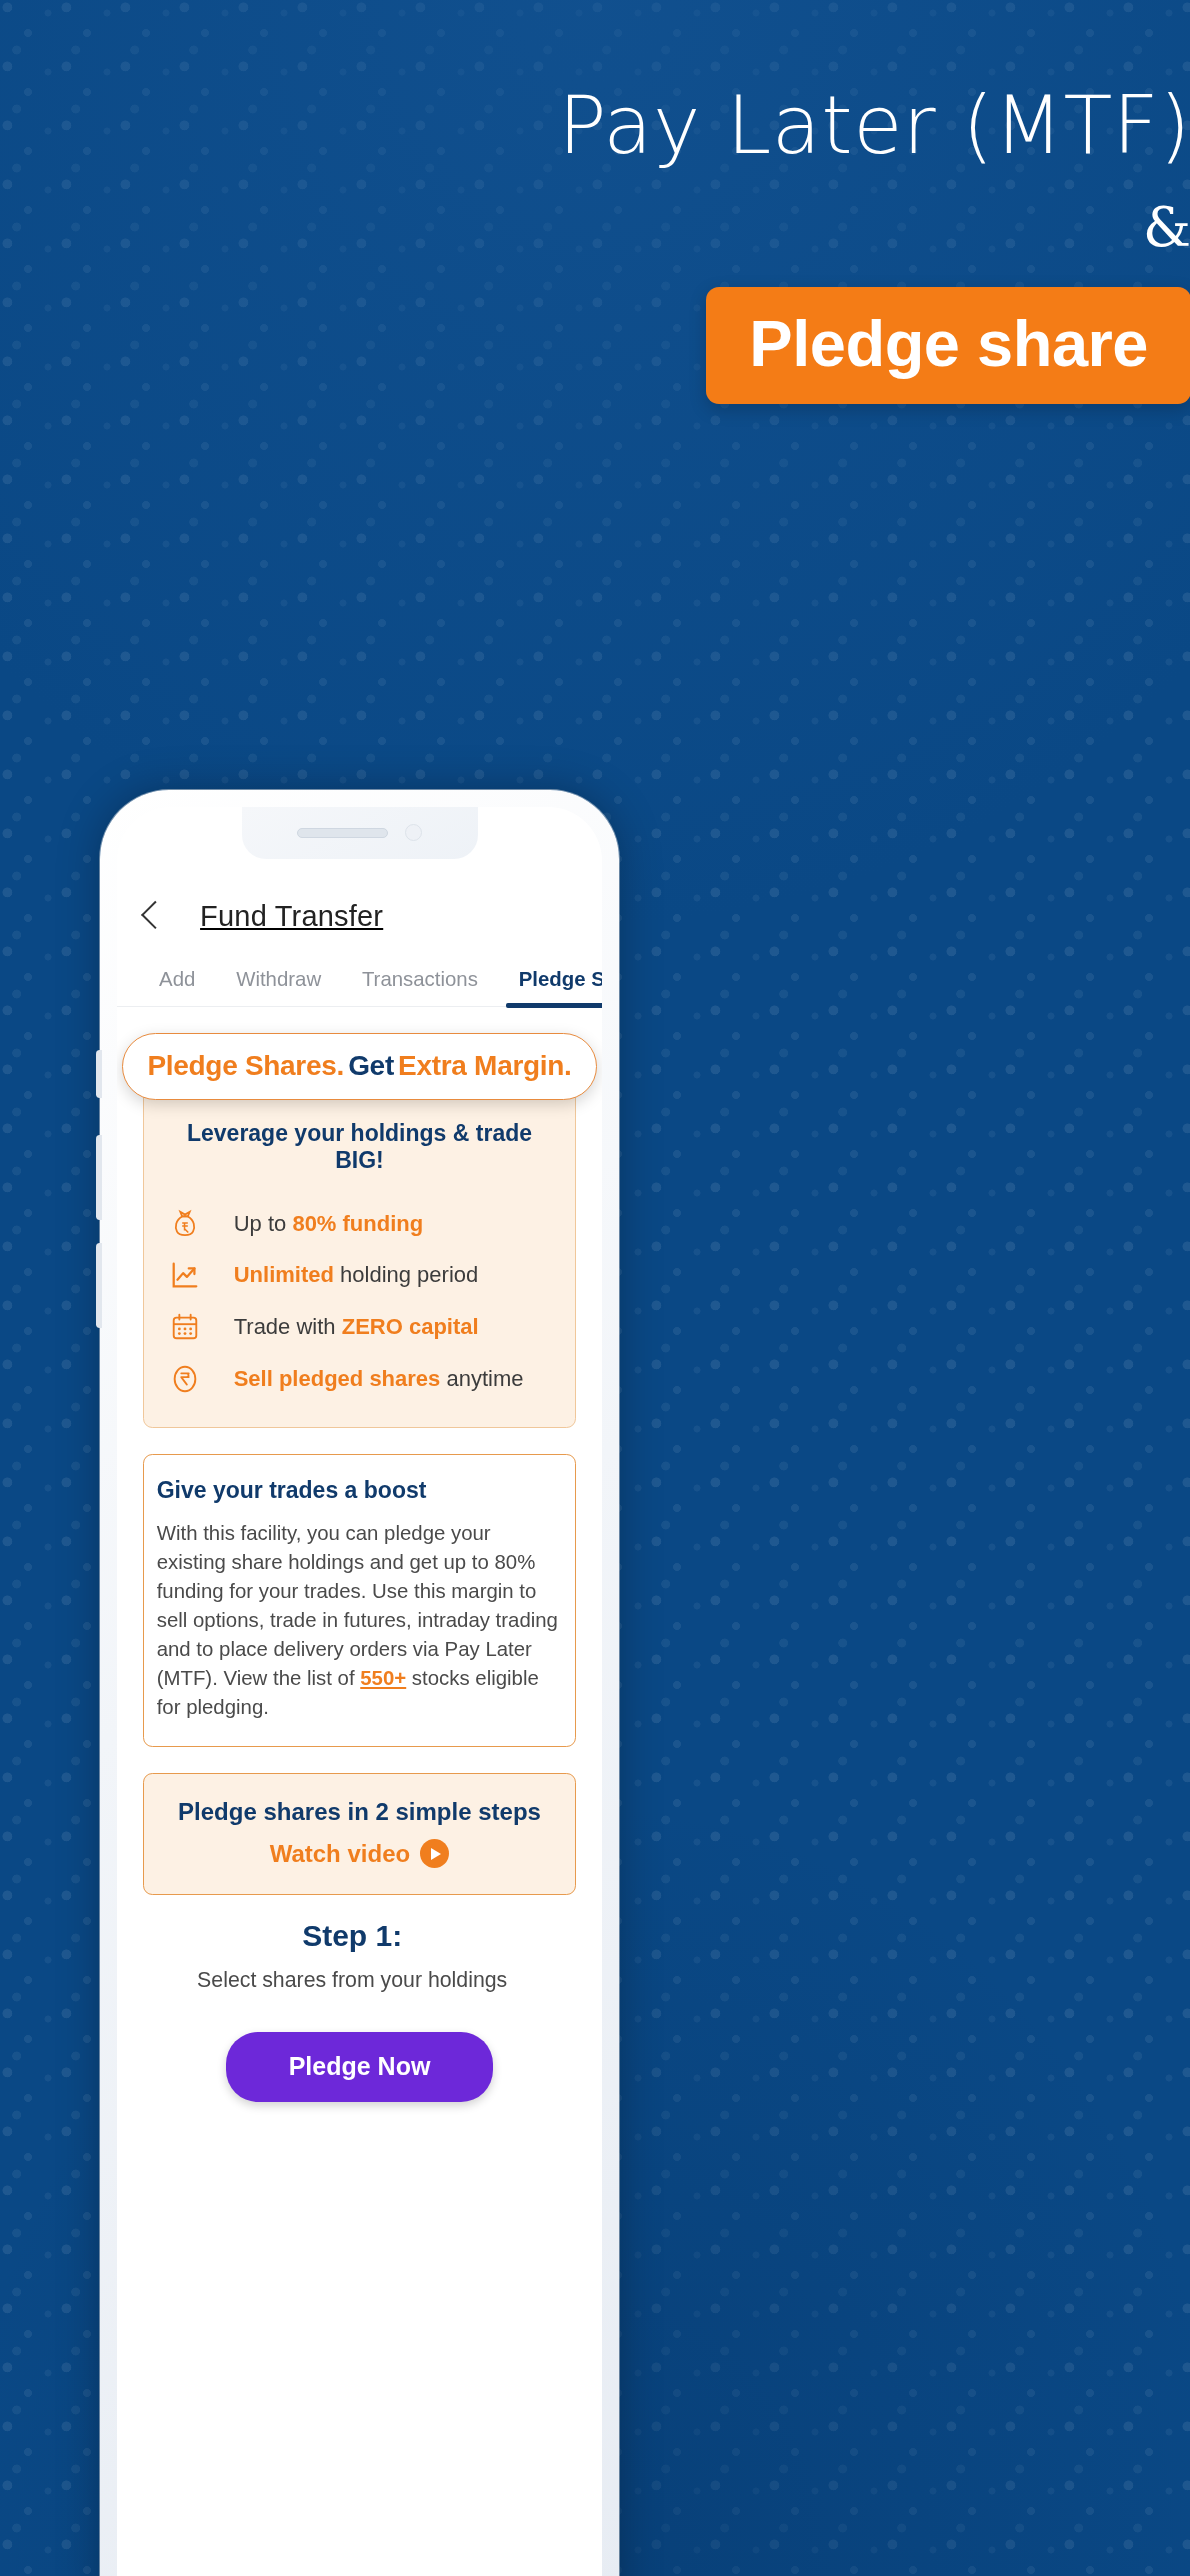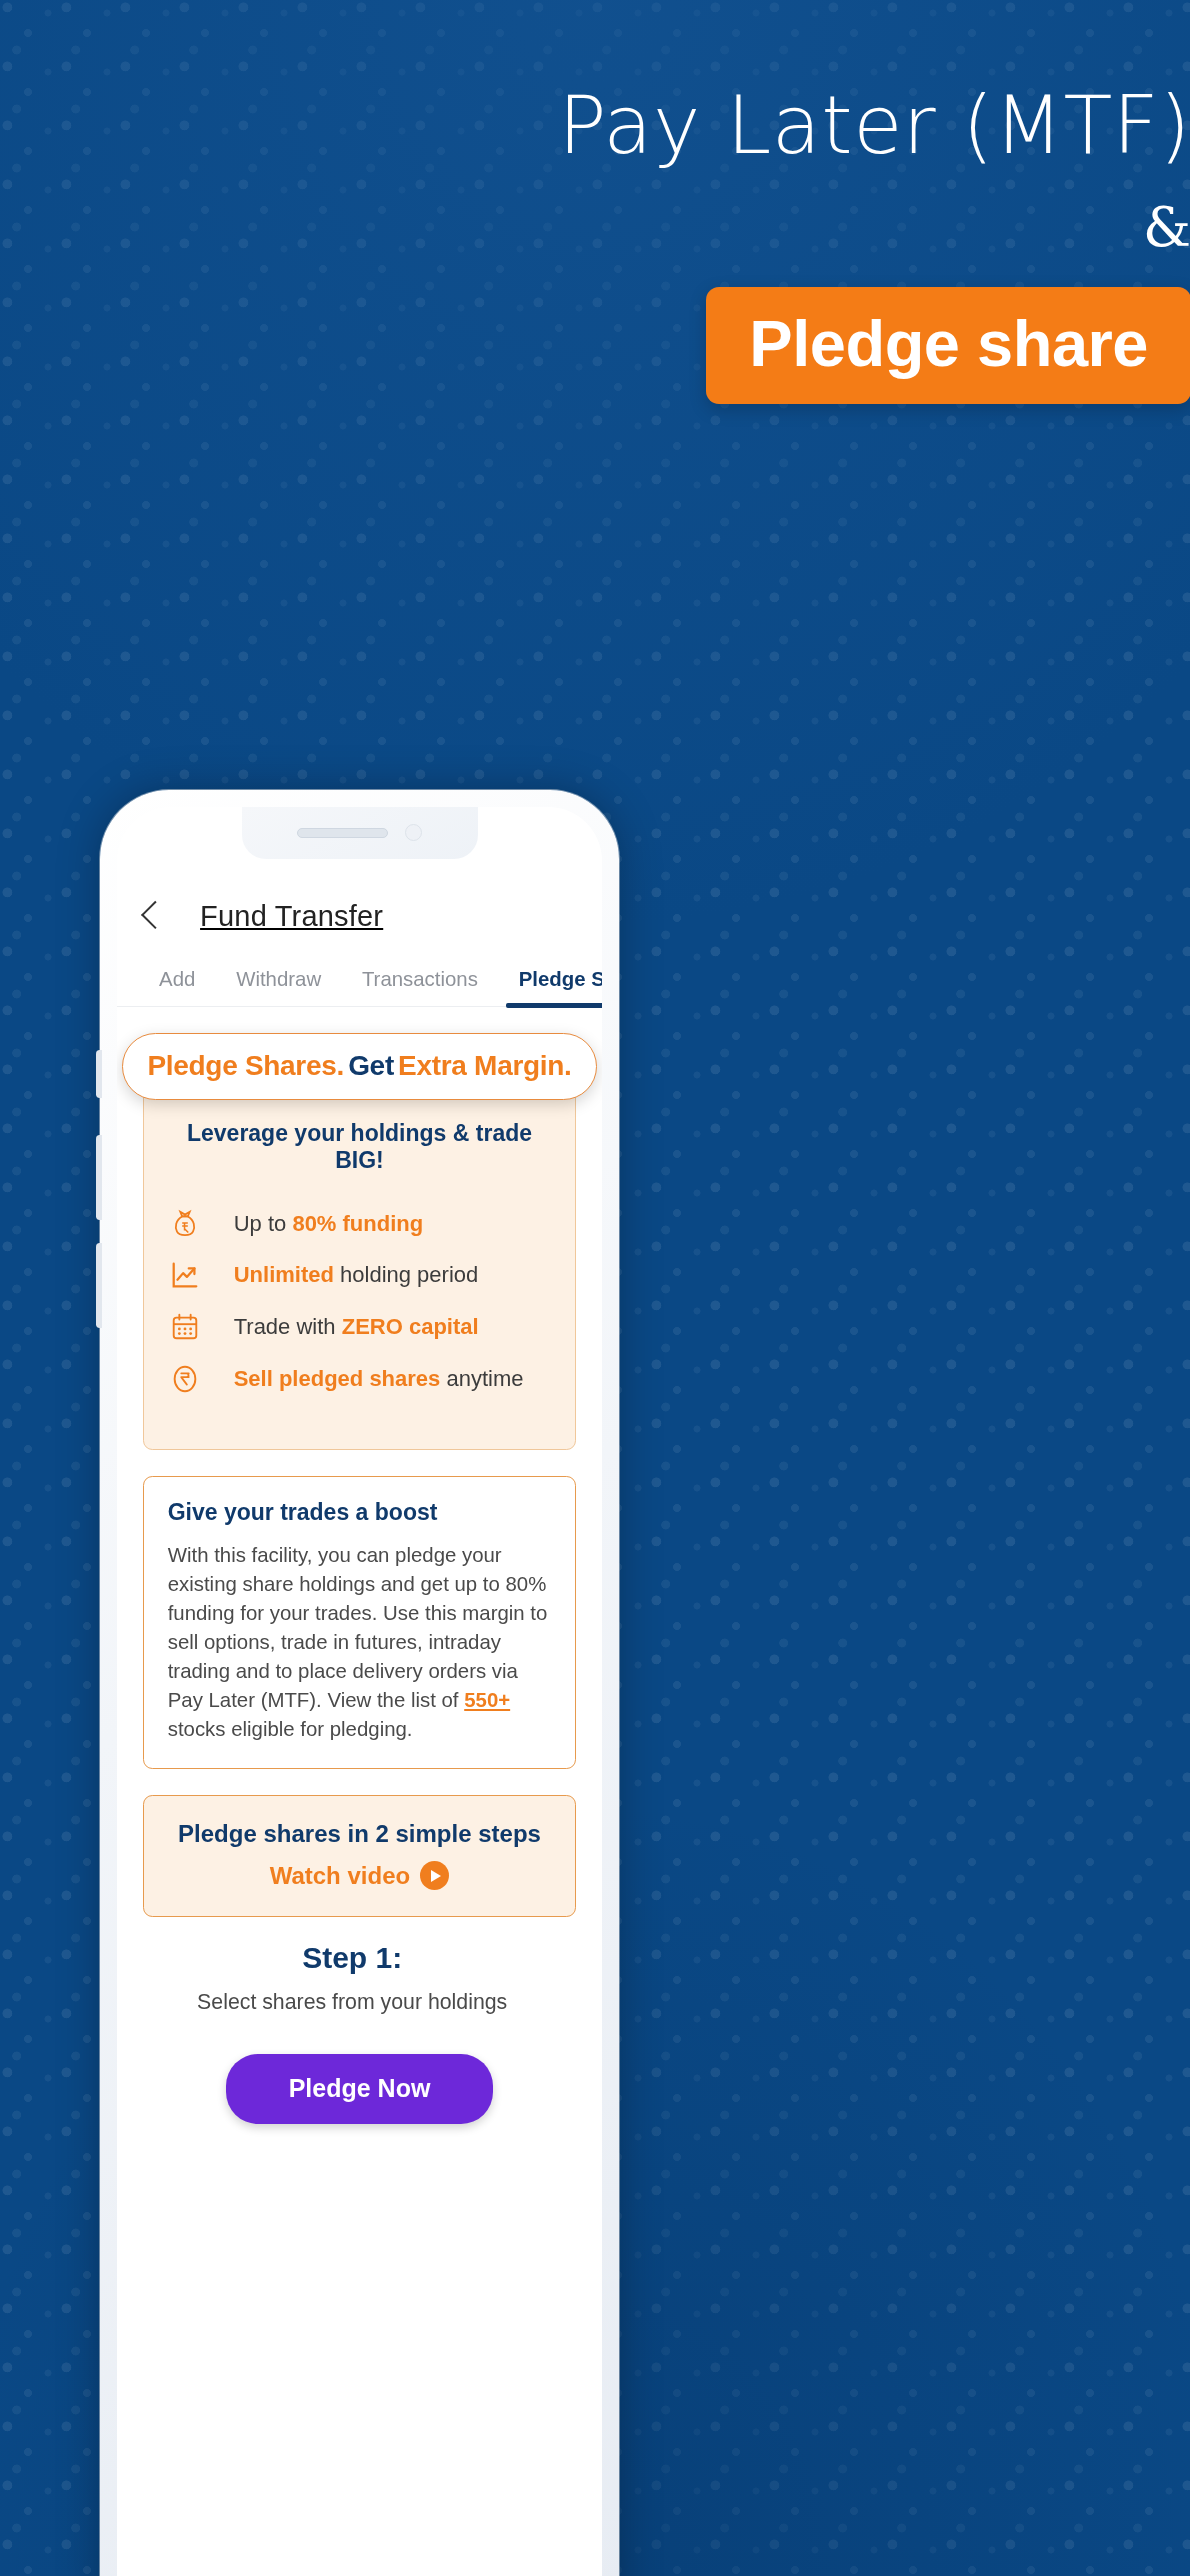--- a/index.html
+++ b/index.html
@@ -187,21 +187,21 @@
   #pill .t{ font-size:28px; font-weight:bold; letter-spacing:-0.3px; }
   .c-orange{ color:#F07E1E; }
   .c-navy{ color:#103A6B; }
 
   
   #features{
     margin:-24px 26px 0;
     background:#FDF1E4;
     border:0.9px solid #F0C79A;
     border-radius:9.3px;
-    padding:43px 24px 45px;
+    padding:43px 24px 23px;
   }
   #features-title{
     text-align:center;
     font-size:23px;
     font-weight:bold;
     color:#103A6B;
     margin-bottom:24px;
   }
   .feature-row{
     display:flex; align-items:center;
@@ -218,21 +218,21 @@
     color:#3c3c3c;
   }
   .feature-text b{ color:#F07E1E; }
 
   
   .info-card{
     margin:26px 26px 0;
     background:#ffffff;
     border:0.9px solid #E79A4D;
     border-radius:9.3px;
-    padding:22px 24px 24px;
+    padding:22px 13px 24px;
   }
   .info-card h3{
     font-size:23px;
     color:#103A6B;
     font-weight:bold;
     margin-bottom:15px;
   }
   .info-card p{
     font-size:20.4px;
     color:#4a4a4a;

